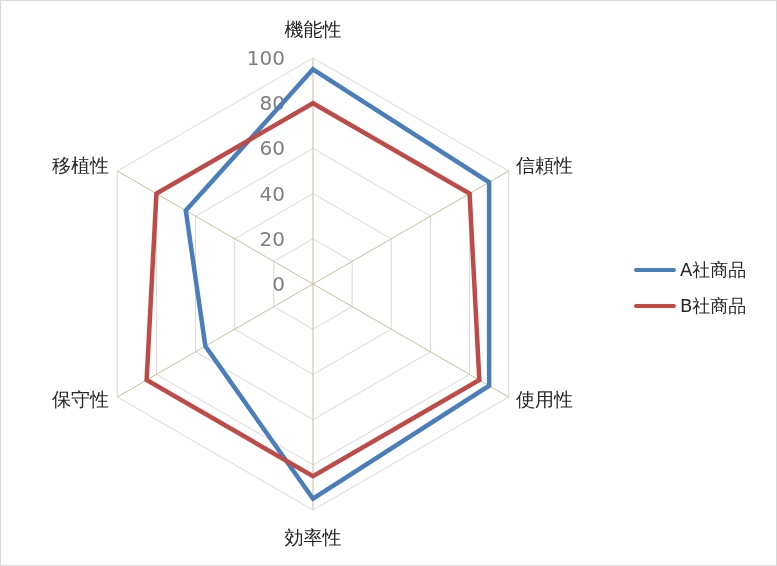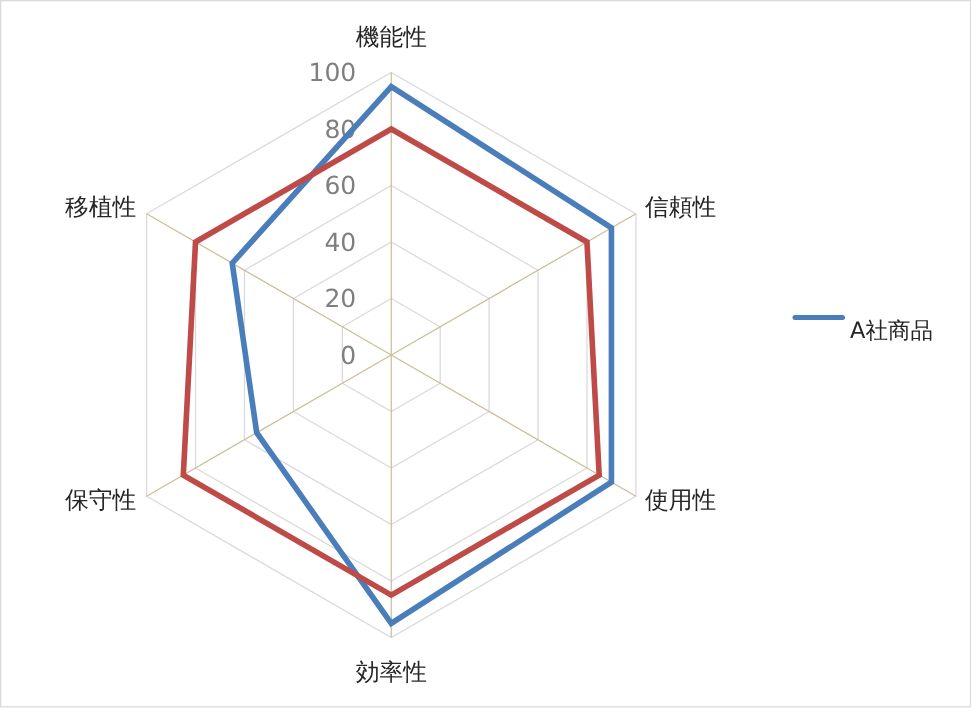--- a/index.html
+++ b/index.html
@@ -2,21 +2,21 @@
 <html><head>
 <meta charset="utf-8">
 <style>
   html, body { margin: 0; padding: 0; background: #ffffff; }
   body { width: 777px; height: 566px; overflow: hidden; font-family: "DejaVu Sans", sans-serif; }
   .frame { position: absolute; left: 0; top: 0; width: 775px; height: 564px; border: 1px solid #d9d9d9; background: #fff; }
   svg { position: absolute; left: 0; top: 0; }
   .axis-label { font-size: 19px; fill: #262626; font-family: "DejaVu Sans", sans-serif; }
   .tick-label { font-size: 20px; fill: #7f7f7f; font-family: "DejaVu Sans", sans-serif; }
   .legend { position: absolute; left: 634px; top: 252px; }
-  .legend-item { display: flex; align-items: flex-start; height: 36px; }
+  .legend-item { display: flex; align-items: center; height: 36px; }
   .legend-swatch { width: 42px; height: 4px; border-radius: 2px; margin-right: 4px; }
   .legend-text { font-size: 18px; color: #262626; font-family: "DejaVu Sans", sans-serif; }
 </style>
 </head>
 <body>
 
 <div class="frame"></div>
 
 <svg id="radar" width="777" height="566">
   <g id="grid">
@@ -54,13 +54,17 @@
       <text x="109" y="406" text-anchor="end" class="axis-label">保守性</text>
       <text x="109" y="172" text-anchor="end" class="axis-label">移植性</text>
     </g>
 </svg>
 
 <div class="legend">
   <div class="legend-item">
     <span class="legend-swatch" id="sw0" style="background: rgb(74, 126, 187);"></span>
     <span class="legend-text">A社商品</span>
   </div>
+  <div class="legend-item">
+    <span class="legend-swatch" id="sw1" style="background: rgb(190, 75, 72);"></span>
+    <span class="legend-text">B社商品</span>
+  </div>
 </div>
 
 </body></html>

